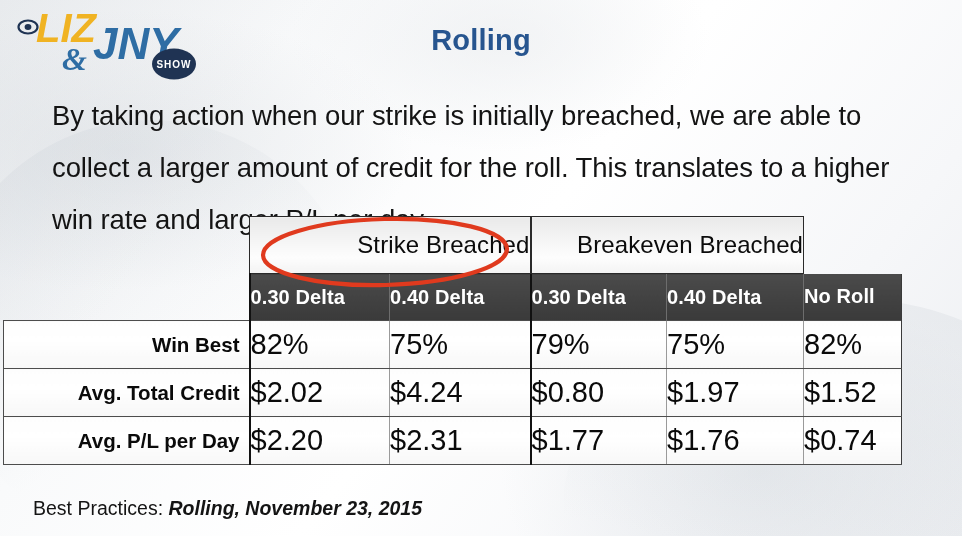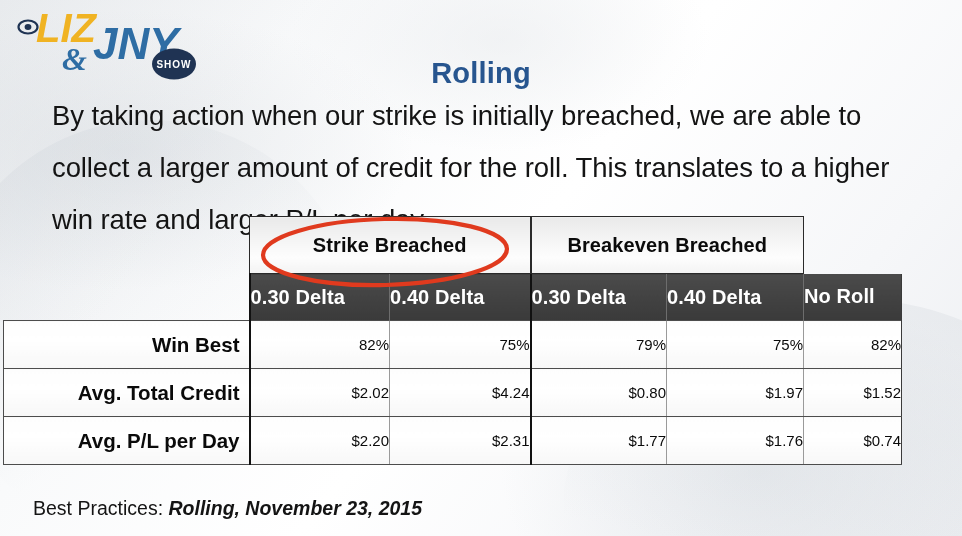--- a/index.html
+++ b/index.html
@@ -58,21 +58,20 @@
   .slide-title {
     position: absolute;
     left: 0;
     right: 0;
     top: 24px;
     text-align: center;
     font-size: 29px;
     font-weight: bold;
     color: #27558f;
     letter-spacing: 0.2px;
-    margin-top: 33px;
   }
 
   
   .body-text {
     position: absolute;
     left: 52px;
     top: 90px;
     width: 866px;
     font-size: 27.5px;
     line-height: 52px;
@@ -110,23 +109,23 @@
     height: 56px;
     vertical-align: middle;
   }
   .gh-blank {
     background: transparent;
     border: none;
   }
   .gh-cell {
     background: linear-gradient(180deg, #e9e9e9 0%, #f4f4f4 38%, #fdfdfd 72%, #f3f3f3 100%);
     border: 1.5px solid #2a2a2a;
-    text-align: center;
-    font-size: 20px;
-    font-weight: bold;
+    text-align: right;
+    font-size: 24px;
+    font-weight: normal;
     color: #0b0b0b;
     letter-spacing: 0.1px;
   }
   .gh-cell.gh-strike { border-right: 2px solid #2a2a2a; }
   .gh-cell.gh-breakeven { border-left: 2px solid #2a2a2a; }
 
   
   .row-sub th {
     height: 46px;
     background: linear-gradient(180deg, #4b4b4b 0%, #434343 45%, #3a3a3a 100%);
@@ -146,22 +145,22 @@
   .row-sub th.thick-right { border-right: 2.5px solid #111111; }
   .row-sub th.last-col    { border-right: 1.5px solid #3a3a3a; }
 
   
   .row-data td {
     height: 47px;
     vertical-align: middle;
     background: linear-gradient(180deg, #fdfdfd 0%, #ffffff 40%, #f7f7f7 100%);
     border-bottom: 1.4px solid #4c4c4c;
     border-right: 1.2px solid #9a9a9a;
-    text-align: right;
-    font-size: 15px;
+    text-align: left;
+    font-size: 29px;
     color: #0a0a0a;
   }
   .row-data td.cell-label {
     text-align: right;
     padding-right: 9px;
     font-weight: bold;
     font-size: 20.5px;
     border-left: 1.4px solid #4c4c4c;
     border-right: 1.6px solid #3b3b3b;
   }

